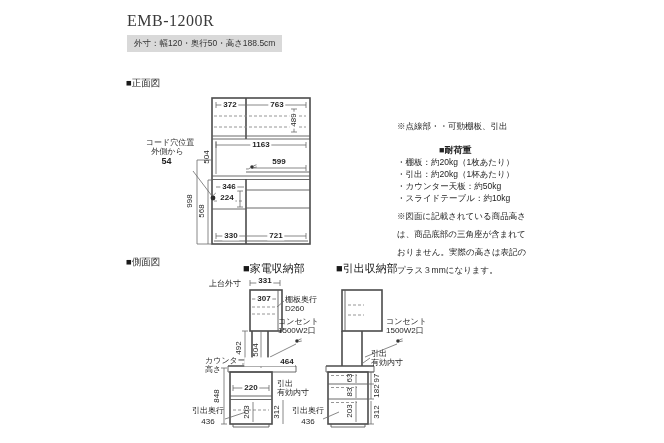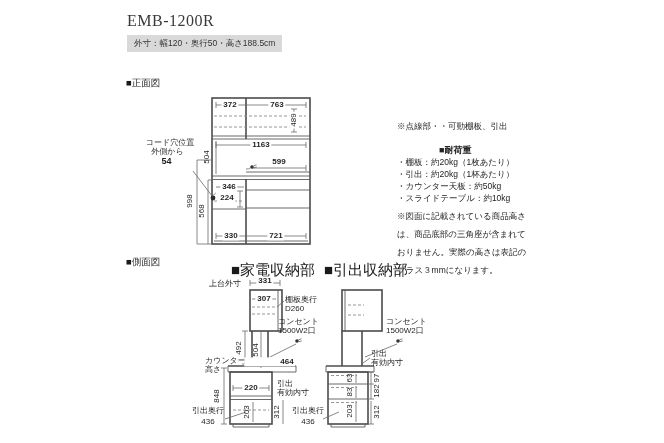--- a/index.html
+++ b/index.html
@@ -14,21 +14,21 @@
   .lbl{position:absolute;font-size:8px;line-height:1.15;white-space:nowrap;color:#1f1f1f;}
   .ctr{transform:translate(-50%,-50%);font-weight:bold;}
   .vc{transform:translate(-50%,-50%) rotate(-90deg);}
   .bg{background:#fff;padding:0 2px;}
   .rt{text-align:center;}
   .title{position:absolute;left:127px;top:12px;font-family:"Liberation Serif",serif;
          font-size:16px;color:#3a3a3a;letter-spacing:.5px;}
   .subbox{position:absolute;left:127px;top:35px;height:17px;background:#d9d9d9;
           font-size:8.5px;line-height:17px;padding:0 7px;color:#333;}
   .sec{position:absolute;font-size:9.5px;color:#1a1a1a;}
-  .sec2{position:absolute;font-size:15px;color:#1a1a1a;}
+  .sec2{position:absolute;font-size:11px;color:#1a1a1a;margin-left:12px;}
   .note{position:absolute;font-size:8.5px;color:#222;}
   .noteblock{position:absolute;left:397px;top:207px;width:136px;font-size:8.5px;
              line-height:18px;color:#222;}
 </style>
 </head>
 <body>
 
 <div id="stage">
 
   <svg width="664" height="443">

